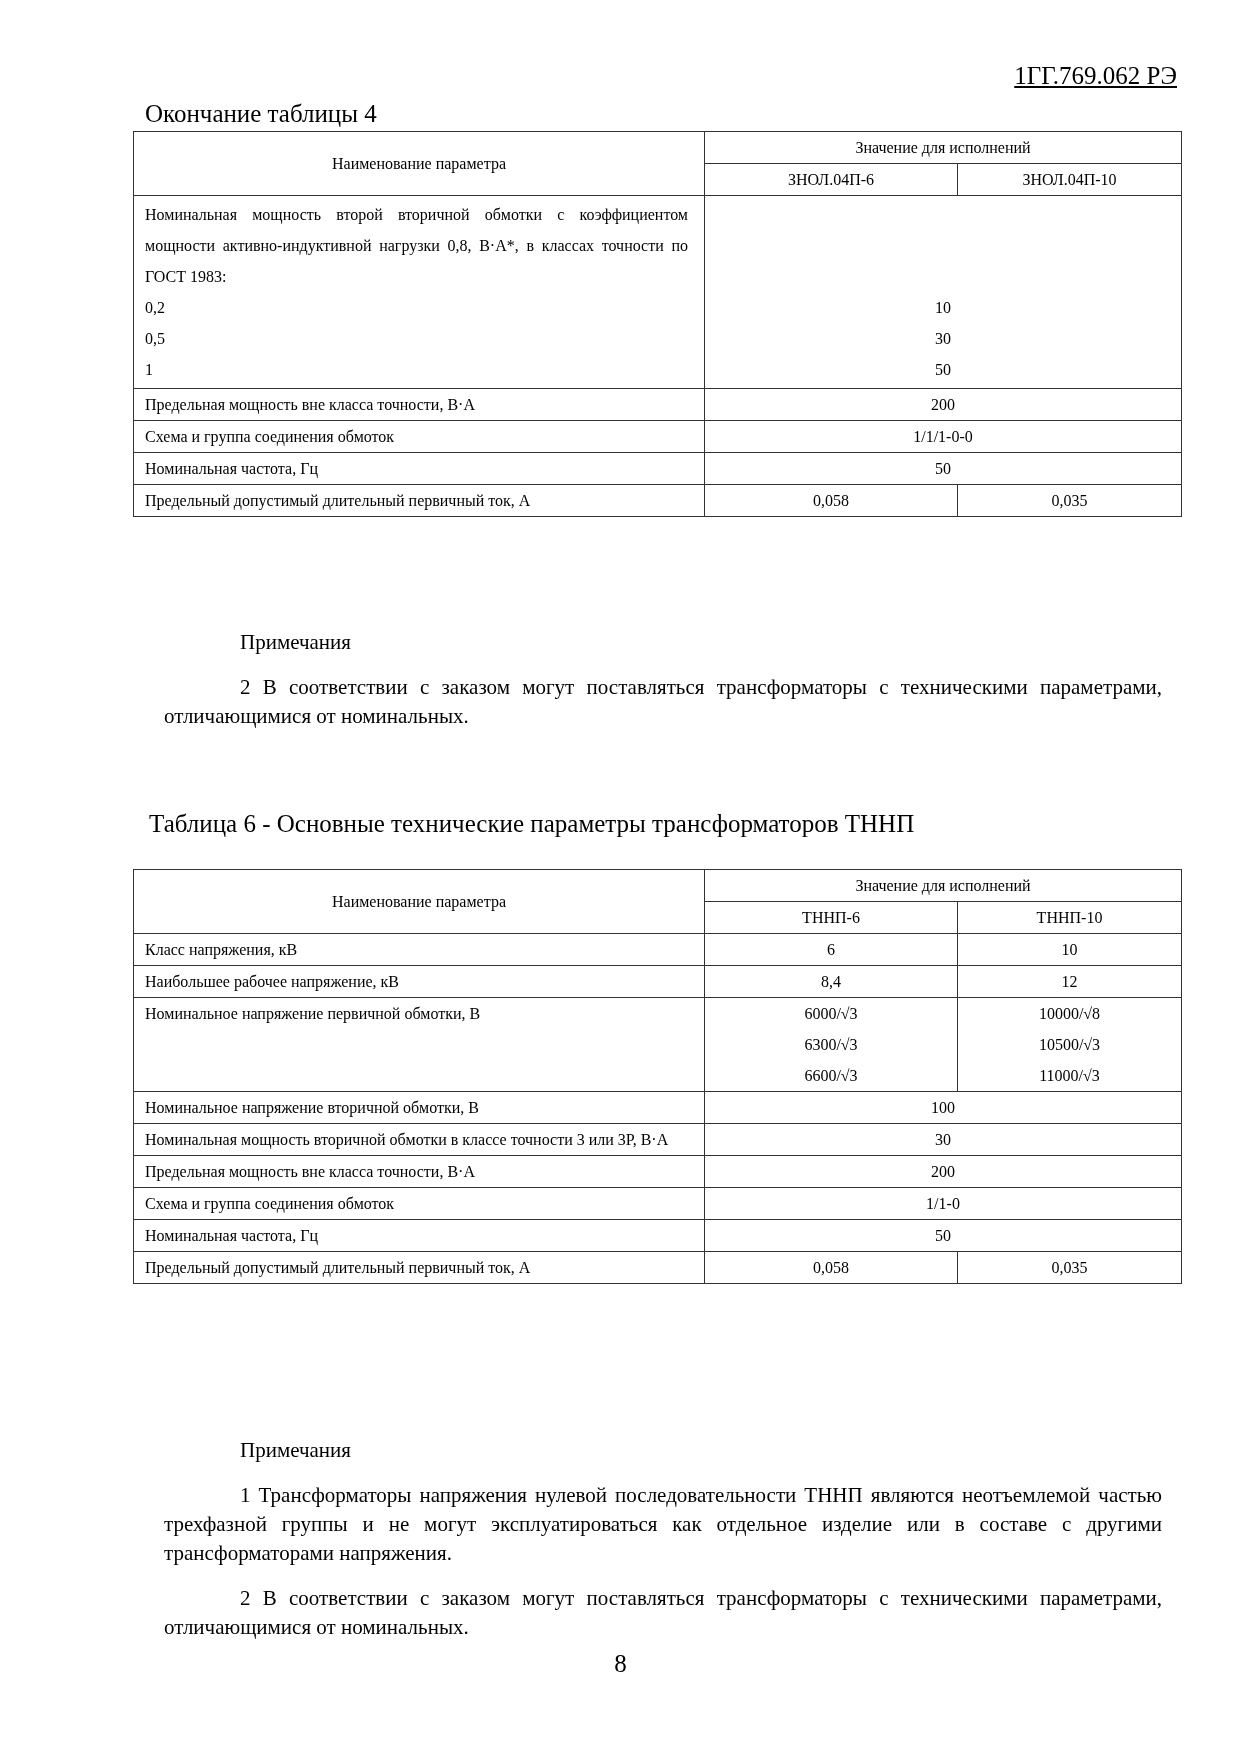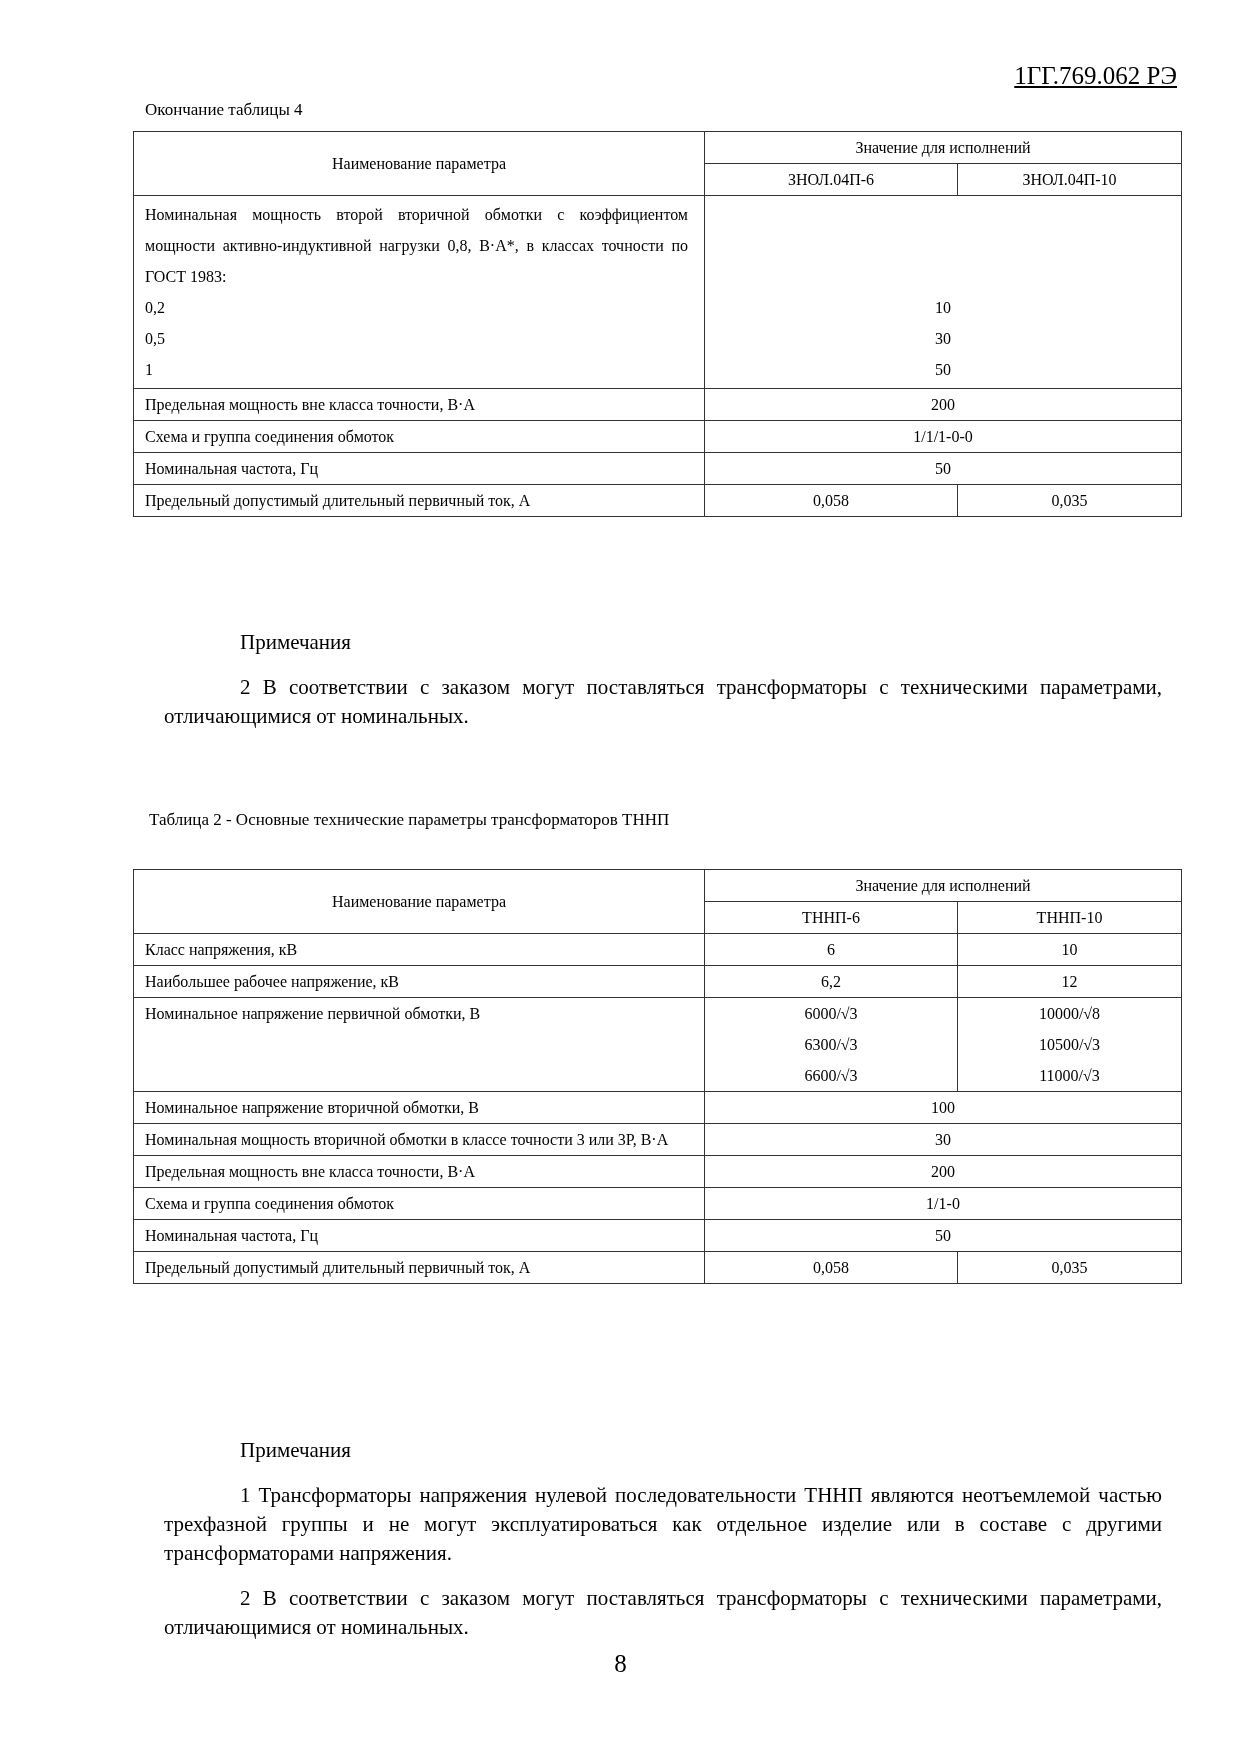--- a/index.html
+++ b/index.html
@@ -1,20 +1,20 @@
 <!DOCTYPE html>
 <html><head>
 <meta charset="utf-8">
 <style>
   html, body { margin:0; padding:0; background:#ffffff; }
   body { width:1241px; height:1755px; position:relative; overflow:hidden;
          font-family:"Liberation Serif", serif; color:#000; }
   .abs { position:absolute; }
   .docnum { top:62px; right:64px; font-size:25px;text-decoration:underline; }
-  .caption { font-size:17px; }
+  .caption { font-size:25px; }
   .cap4 { left:145px; top:100px; }
   .cap5 { left:149px; top:810px; }
   table.t { position:absolute; left:133px; width:1049px; border-collapse:collapse;
             font-size:16px; line-height:31px; }
   table.t td { border:1.5px solid #333; padding:0 8px; vertical-align:middle; }
   table.t td.param { text-align:justify; text-align-last:left; width:543px; padding:0 16px 0 11px; }
   table.t td.c { text-align:center; }
   .t4 { top:131px; }
   .t5 { top:869px; }
   .ctr { text-align:center; }
@@ -73,39 +73,39 @@
     <td class="c">0,035</td>
   </tr>
 </tbody>
   </table>
 
 <div class="notes notes4">
   <p class="h">Примечания</p>
   <p>2  В соответствии с заказом могут поставляться трансформаторы с техническими параметрами, отличающимися от номинальных.</p>
 </div>
 
-<div class="abs caption cap5">Таблица 2 - Основные технические параметры трансформаторов ТННП</div>
+<div class="abs caption cap5">Таблица 6 - Основные технические параметры трансформаторов ТННП</div>
 <table class="t t5">
   <tbody>
       <tr style="height:31px">
     <td rowspan="2" class="c" style="width:543px">Наименование параметра</td>
     <td colspan="2" class="c">Значение для исполнений</td>
   </tr>
   <tr style="height:31px">
     <td class="c" style="width:236px">ТННП-6</td>
     <td class="c">ТННП-10</td>
   </tr>
   <tr>
     <td class="param">Класс напряжения, кВ</td>
     <td class="c">6</td>
     <td class="c">10</td>
   </tr>
   <tr>
     <td class="param">Наибольшее рабочее напряжение, кВ</td>
-    <td class="c">6,2</td>
+    <td class="c">8,4</td>
     <td class="c">12</td>
   </tr>
   <tr>
     <td class="param" style="vertical-align:top;padding-bottom:31px">Номинальное напряжение первичной обмотки, В</td>
     <td class="c multi">
       <span>6000/√3</span>
       <span>6300/√3</span>
       <span>6600/√3</span>
     </td>
     <td class="c multi">

